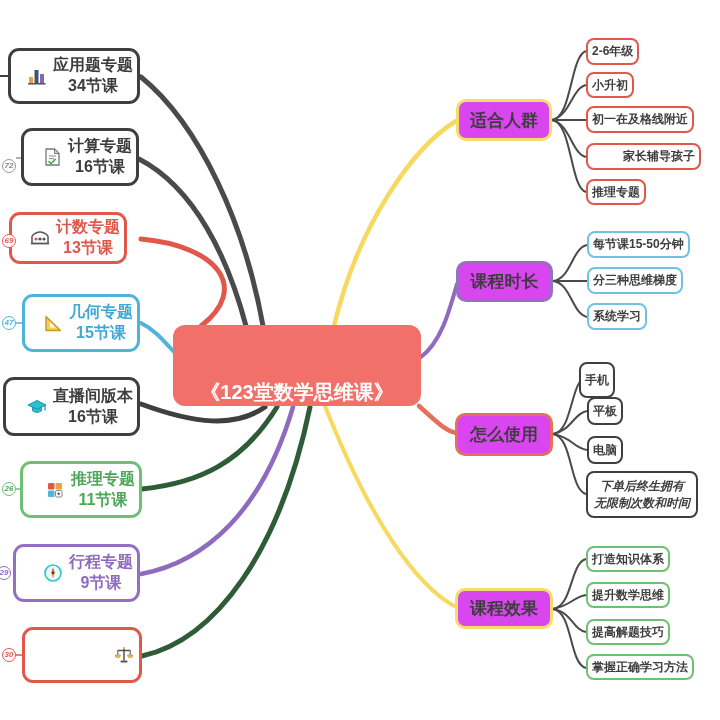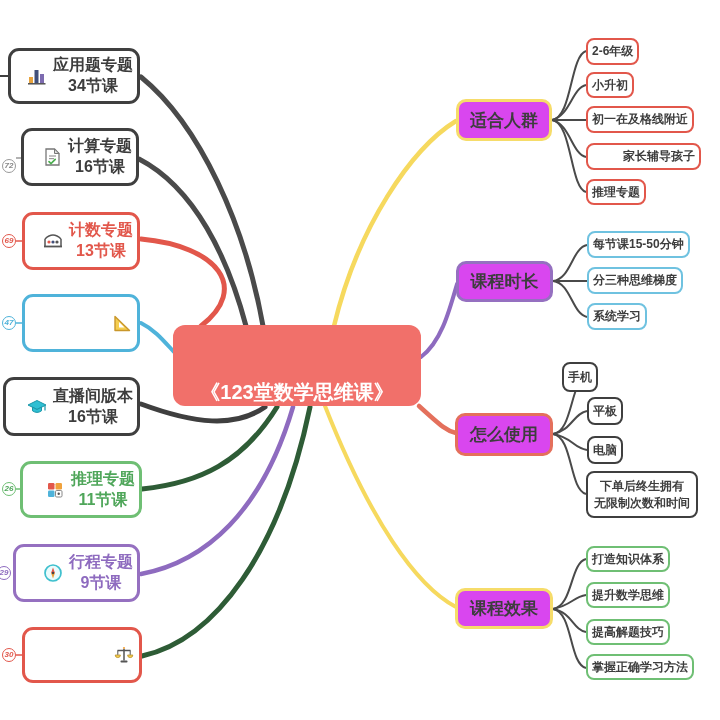--- a/index.html
+++ b/index.html
@@ -123,21 +123,21 @@
       <path d="M5 3 h8.5 l4.5 4.5 V19 H5 Z" fill="#fff" stroke="#777" stroke-width="1.3"></path>
       <path d="M13.5 3 l4.5 4.5 h-4.5 Z" fill="#ddd" stroke="#777" stroke-width="1"></path>
       <line x1="8" y1="10" x2="15" y2="10" stroke="#9a9a9a" stroke-width="1.2"></line>
       <line x1="8" y1="12.6" x2="13" y2="12.6" stroke="#9a9a9a" stroke-width="1.2"></line>
       <path d="M8 15.6 l2 2 l4.2 -4.2" stroke="#4CAF50" stroke-width="1.7" fill="none" stroke-linecap="round"></path>
     </svg>
   </span>
   <span class="ltext"><span>计算专题</span><br><span>16节课</span></span>
 </div>
 
-<div class="node b-red" style="left:22px;top:212px;width:118px;height:58px;">
+<div class="node b-red" style="left:9px;top:212px;width:118px;height:52px;">
   <span class="icon">
     <svg width="22" height="22" viewBox="0 0 22 22">
       <path d="M3 9 q8 -8 16 0" fill="none" stroke="#555" stroke-width="1.5"></path>
       <line x1="3" y1="9" x2="3" y2="16" stroke="#555" stroke-width="1.5"></line>
       <line x1="19" y1="9" x2="19" y2="16" stroke="#555" stroke-width="1.5"></line>
       <line x1="2" y1="16.5" x2="20" y2="16.5" stroke="#555" stroke-width="1.8"></line>
       <circle cx="7" cy="12" r="1.6" fill="#E2574B"></circle>
       <circle cx="11" cy="12" r="1.6" fill="#41507A"></circle>
       <circle cx="15" cy="12" r="1.6" fill="#555"></circle>
     </svg>
@@ -145,20 +145,21 @@
   <span class="ltext t-red"><span>计数专题</span><br><span>13节课</span></span>
 </div>
 
 <div class="node b-blue" style="left:22px;top:294px;width:118px;height:58px;">
   <span class="icon">
     <svg width="22" height="22" viewBox="0 0 22 22">
       <path d="M4 18.5 L18.5 18.5 L4 4.5 Z" fill="#F5CE4F" stroke="#C9972B" stroke-width="1.4" stroke-linejoin="round"></path>
       <path d="M8 15.5 L13.5 15.5 L8 10 Z" fill="#fff"></path>
     </svg>
   </span>
+  <span class="ltext t-blue"><span>几何专题</span><br><span>15节课</span></span>
 </div>
 
 <div class="node b-dark" style="left:3px;top:377px;width:137px;height:59px;">
   <span class="icon">
     <svg width="22" height="22" viewBox="0 0 22 22">
       <path d="M11 4.5 L20 9 L11 13.5 L2 9 Z" fill="#2FBFD3" stroke="#1A96A8" stroke-width="1"></path>
       <path d="M6.5 11.2 v3.6 q4.5 3.2 9 0 v-3.6 L11 13.5 Z" fill="#2FBFD3" stroke="#1A96A8" stroke-width="1"></path>
       <line x1="19" y1="9.5" x2="19" y2="14.5" stroke="#1A96A8" stroke-width="1.2"></line>
     </svg>
   </span>
@@ -228,22 +229,22 @@
 <div class="rc b-red" style="left:586px;top:38px;height:27px;">2-6年级</div>
 <div class="rc b-red" style="left:586px;top:72px;height:26px;">小升初</div>
 <div class="rc b-red" style="left:586px;top:106px;height:27px;">初一在及格线附近</div>
 <div class="rc b-red" style="left:586px;top:143px;height:27px;padding-left:35px;">家长辅导孩子</div>
 <div class="rc b-red" style="left:586px;top:179px;height:26px;">推理专题</div>
 
 <div class="rc b-lblue" style="left:587px;top:231px;height:27px;">每节课15-50分钟</div>
 <div class="rc b-lblue" style="left:587px;top:267px;height:27px;">分三种思维梯度</div>
 <div class="rc b-lblue" style="left:587px;top:303px;height:27px;">系统学习</div>
 
-<div class="rc b-dark" style="left:562px;top:362px;height:30px;border-width:2.5px;">手机</div>
+<div class="rc b-dark" style="left:579px;top:362px;height:36px;border-width:2.5px;">手机</div>
 <div class="rc b-dark" style="left:587px;top:397px;height:28px;">平板</div>
 <div class="rc b-dark" style="left:587px;top:436px;height:28px;">电脑</div>
-<div class="rc b-dark multiline" style="left:586px;top:471px;height:47px;">下单后终生拥有
+<div class="rc b-dark multiline" style="left:586px;top:471px;height:47px;font-style:italic;">下单后终生拥有
 无限制次数和时间</div>
 
 <div class="rc b-green" style="left:586px;top:546px;height:26px;">打造知识体系</div>
 <div class="rc b-green" style="left:586px;top:582px;height:26px;">提升数学思维</div>
 <div class="rc b-green" style="left:586px;top:619px;height:26px;">提高解题技巧</div>
 <div class="rc b-green" style="left:586px;top:654px;height:26px;">掌握正确学习方法</div>
 
 </body></html>

